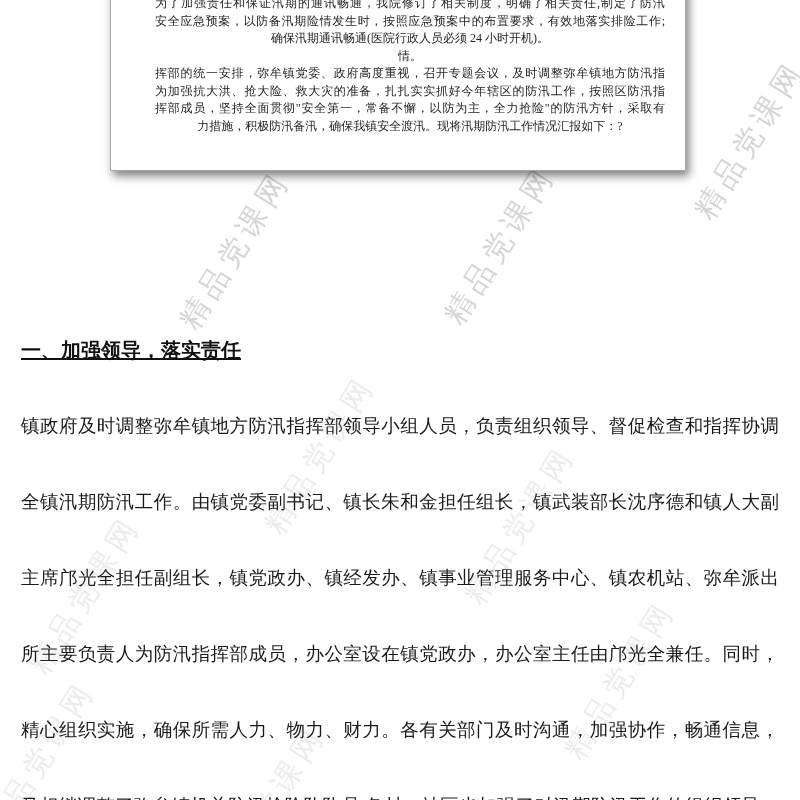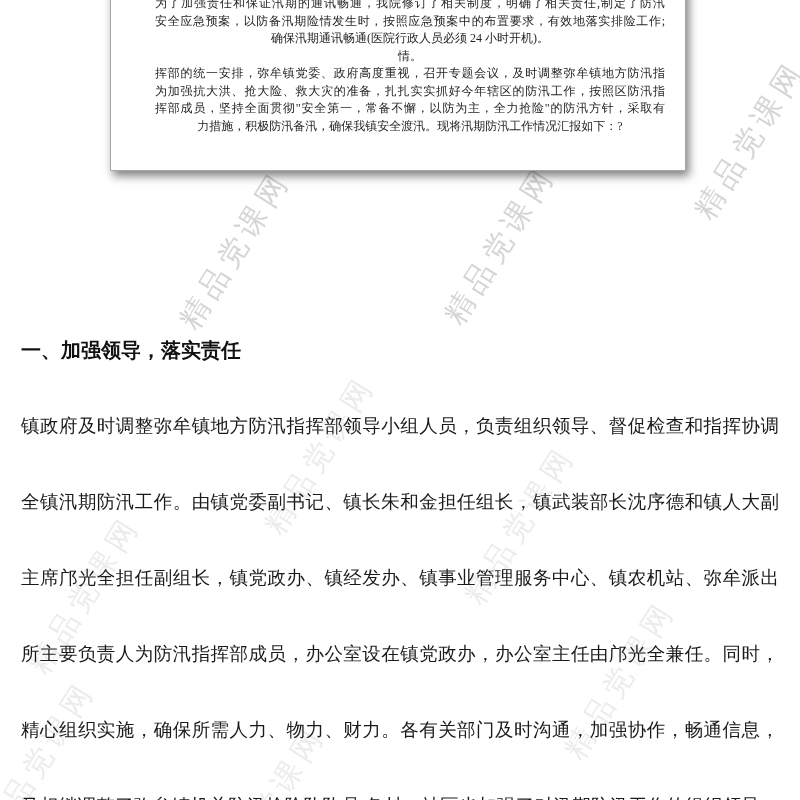--- a/index.html
+++ b/index.html
@@ -74,20 +74,21 @@
     top: 336px;
     z-index: 2;
     color: #1a1a1a;
   }
   .sec-heading {
     margin: 0;
     font-size: 20px;
     font-weight: 700;
     line-height: 28px;
     color: #111111;
+    text-decoration: underline;
   }
   .bline {
     font-size: 18.5px;
     line-height: 28px;
     white-space: nowrap;
     margin-top: 48px;
   }
   .bline.jl {
     white-space: normal;
     text-align: justify;

